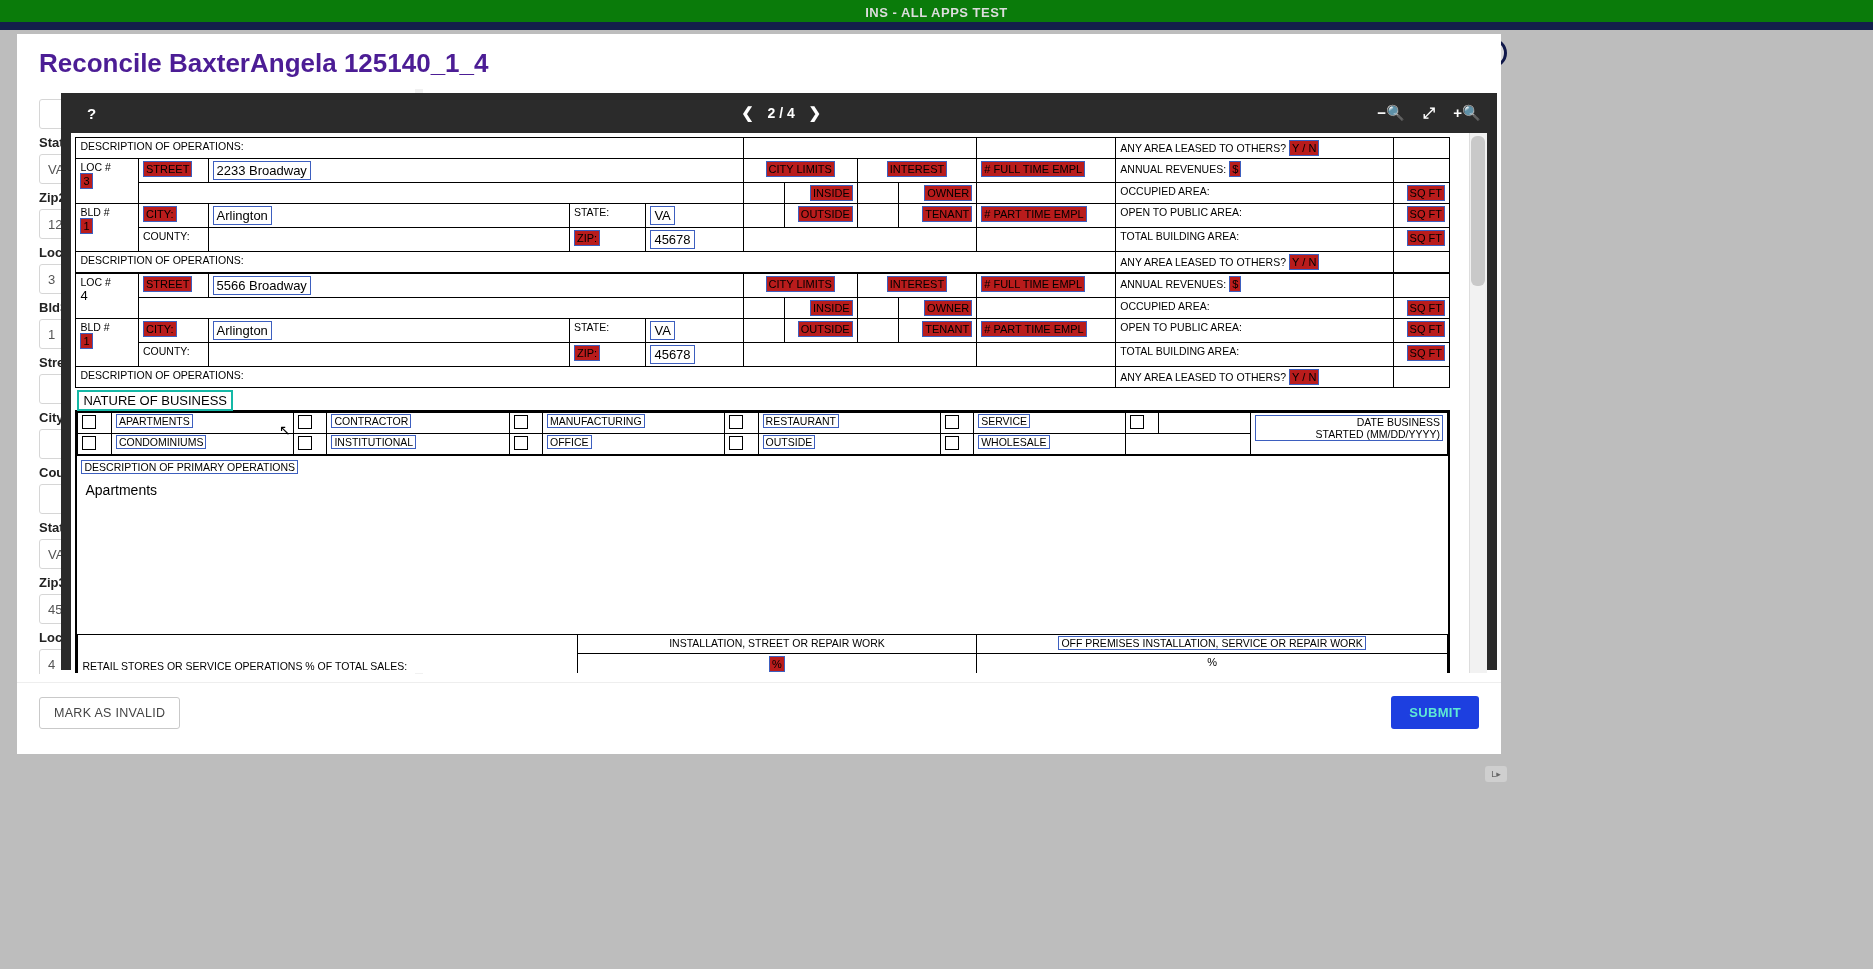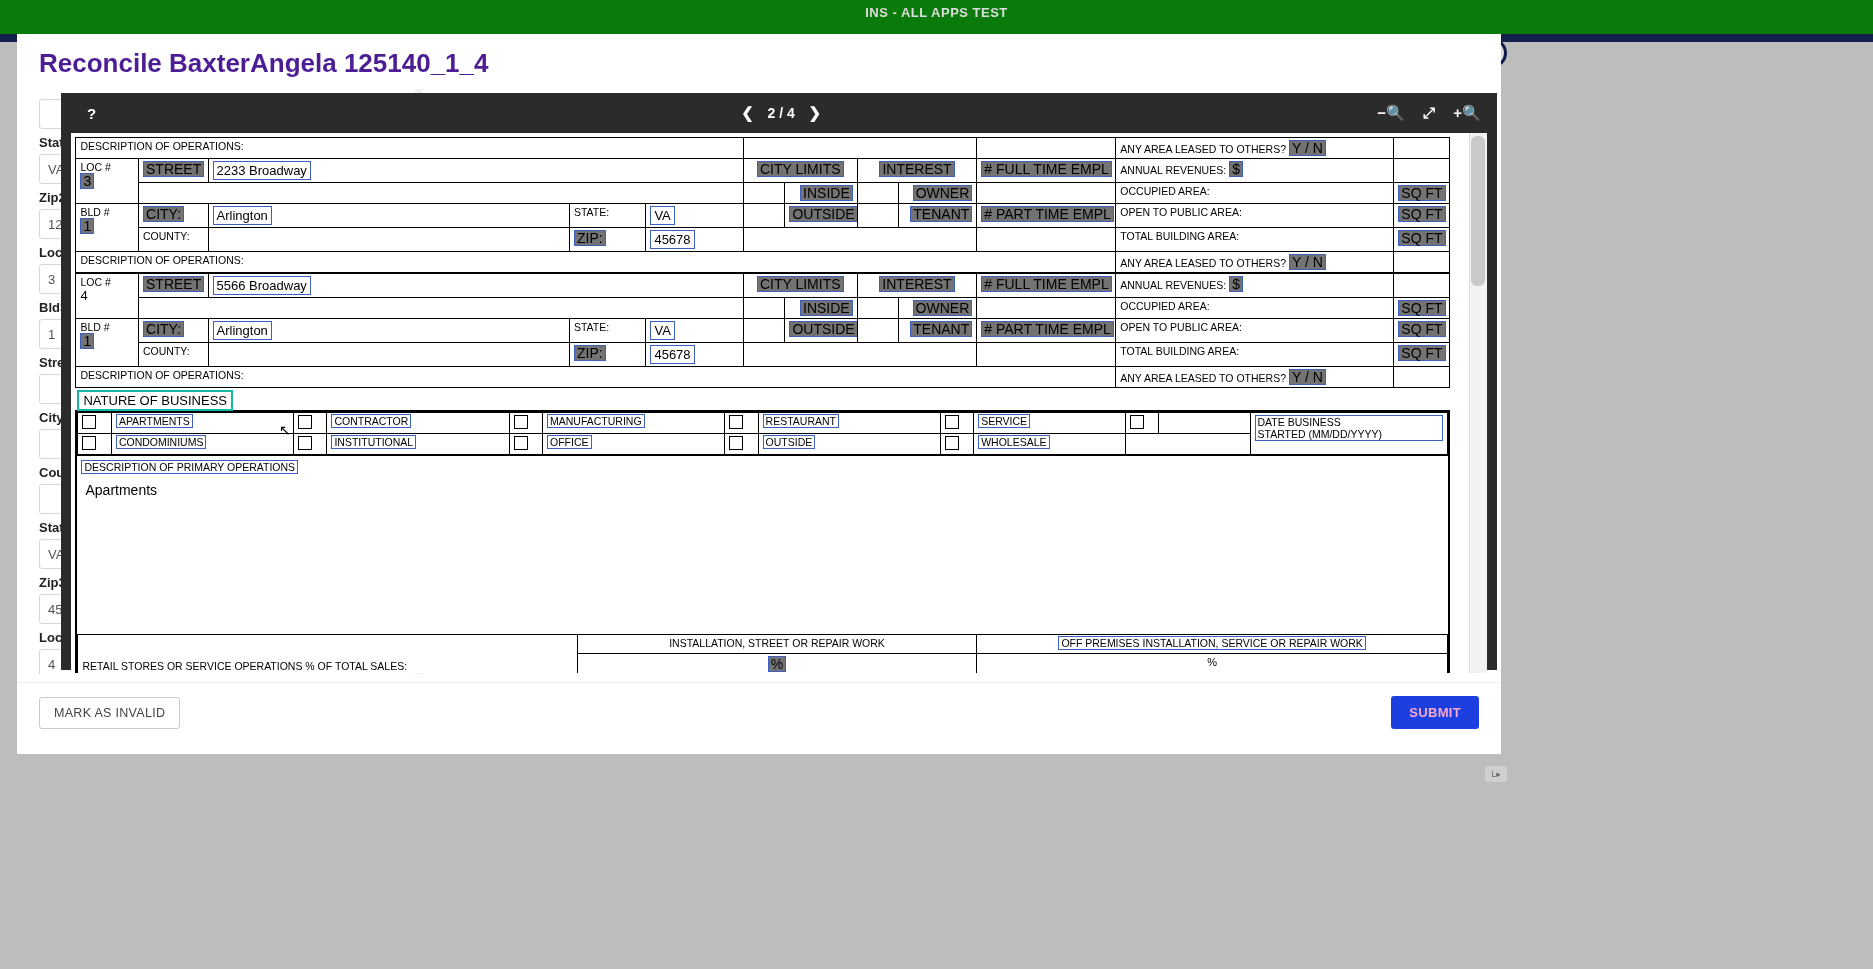--- a/index.html
+++ b/index.html
@@ -1,18 +1,18 @@
 <!DOCTYPE html>
 <html><head>
 <meta charset="utf-8">
 <style>
   * { box-sizing: border-box; margin: 0; padding: 0; }
   html, body { width: 100%; height: 100%; font-family: Arial, Helvetica, sans-serif; background: #bdbdbd; }
   .page-outer { background: #bdbdbd; width: 1873px; height: 969px; position: relative; }
-  .green-bar { background: #0a7b0a; color: #dcdcdc; height: 34px; line-height: 26px; text-align: center; font-size: 13px; font-weight: 600; letter-spacing: 0.5px; }
+  .green-bar { background: #0a7b0a; color: #dcdcdc; height: 22px; line-height: 26px; text-align: center; font-size: 13px; font-weight: 600; letter-spacing: 0.5px; }
   .dark-stripe { background: #13204b; height: 8px; }
   .modal {
     position: absolute; top: 34px; left: 17px; right: 360px; bottom: 185px;
     background: #ffffff; width: 1484px; height: 720px;
   }
   .modal-header { padding: 14px 22px 10px 22px; }
   .modal-title { font-size: 26px; font-weight: 600; color: #4c1d95; }
   .modal-body { display: flex; height: 585px; position: relative; }
   .left-col { width: 380px; padding: 10px 22px 0 22px; overflow-y: auto; }
   .left-scroll-track { position:absolute; left: 398px; top:0; bottom:0; width:8px; background:#f1f1f1; }
@@ -33,37 +33,37 @@
   .doc-toolbar .right { display:flex; gap:18px; }
   .tb-icon { width:20px; height:20px; display:inline-flex; align-items:center; justify-content:center; color:#fff; cursor:pointer; font-weight:700; font-size:15px;}
   .doc-frame { background:#2b2b2b; padding: 0 10px 10px 10px; height: calc(100% - 0px); }
   .doc-scroll-wrap { position:relative; background:#fff; height: 540px; }
   .doc-page { background:#fff; height:100%; overflow:auto; position:relative; padding: 4px 37px 4px 4px; }
   .doc-scroll-track { position:absolute; right:0; top:0; bottom:0; width:18px; background:#f2f2f2; border-left:1px solid #ddd;}
   .doc-scroll-thumb { position:absolute; top:3px; right:2px; width:14px; height:150px; background:#c9c9c9; border-radius:6px;}
   table.form-tbl { border-collapse: collapse; width: 100%; font-size: 11px; color:#000; table-layout: fixed; }
   table.form-tbl td { border: 1px solid #000; padding: 2px 4px; vertical-align: top; height:19px; white-space:nowrap; overflow:hidden;}
   .lbl { font-size: 10.5px; text-transform: none; }
-  .bx { border:1px solid #3d5fbf; display:inline-block; padding:0 2px; line-height:14px; font-size:14px; background:#737373;}
+  .bx { border:1px solid #3d5fbf; display:inline-block; padding:0 2px; line-height:14px; font-size:11px; background:#b91c1c;}
   .big-val { font-size: 13px; border:1px solid #3d5fbf; padding:1px 3px; display:inline-block; line-height:15px;}
   .section-head { font-size: 13px; border:2px solid #14b8a6; display:inline-block; padding:1px 4px; background:#fff; font-weight:400;}
   .nob-area { border: 2px solid #000; margin-top: -1px; }
   .check-box { width:14px; height:14px; border:1px solid #000; display:inline-block; }
   .boxed-label { border:1px solid #3d5fbf; padding:0 2px; font-size:10.5px; }
 
   .modal-footer {
     height: 60px; display:flex; align-items:center; justify-content:space-between;
     padding: 0 22px; border-top: 1px solid #eee; margin-top: 8px;
   }
   .btn-invalid {
     border:1px solid #c9c9c9; background:#fff; color:#444; padding: 8px 14px;
     font-size: 12.5px; border-radius: 3px; cursor:pointer; letter-spacing:0.3px;
   }
   .btn-submit {
-    background:#1d3fe0; color:#f9a8d4; border:none; padding: 9px 18px; font-size:13px;
+    background:#1d3fe0; color:#5eead4; border:none; padding: 9px 18px; font-size:13px;
     font-weight:700; border-radius:3px; cursor:pointer; letter-spacing:0.3px;
   }
   .avatar { position:absolute; top:38px; right:366px; width:30px; height:30px; border-radius:50%; background:#d9d9d9; border:3px solid #10184a;}
   .cursor-ptr { position:absolute; top:388px; left:262px; font-size:14px; color:#000; pointer-events:none;}
   .lr-badge { position:absolute; bottom:187px; right:366px; width:22px; height:16px; background:#cfcfcf; border-radius:3px; font-size:9px; color:#666; display:flex; align-items:center; justify-content:center; }
 </style>
 </head>
 <body>
 
 <div class="page-outer">
@@ -362,21 +362,21 @@
                     <td><span class="check-box"></span></td>
                         <td><span class="boxed-label">CONTRACTOR</span></td>
                     <td><span class="check-box"></span></td>
                         <td><span class="boxed-label">MANUFACTURING</span></td>
                     <td><span class="check-box"></span></td>
                         <td><span class="boxed-label">RESTAURANT</span></td>
                     <td><span class="check-box"></span></td>
                         <td><span class="boxed-label">SERVICE</span></td>
                     <td><span class="check-box"></span></td>
                         <td></td>
-                    <td rowspan="2" style="white-space:normal;">
+                    <td rowspan="2" style="white-space:normal;text-align:right;">
                           <span class="boxed-label" style="display:block; white-space:pre-line;">DATE BUSINESS
 STARTED (MM/DD/YYYY)</span>
                         </td>
                   </tr>
                   <tr>
                     <td><span class="check-box"></span></td>
                         <td><span class="boxed-label">CONDOMINIUMS</span></td>
                     <td><span class="check-box"></span></td>
                         <td><span class="boxed-label">INSTITUTIONAL</span></td>
                     <td><span class="check-box"></span></td>

